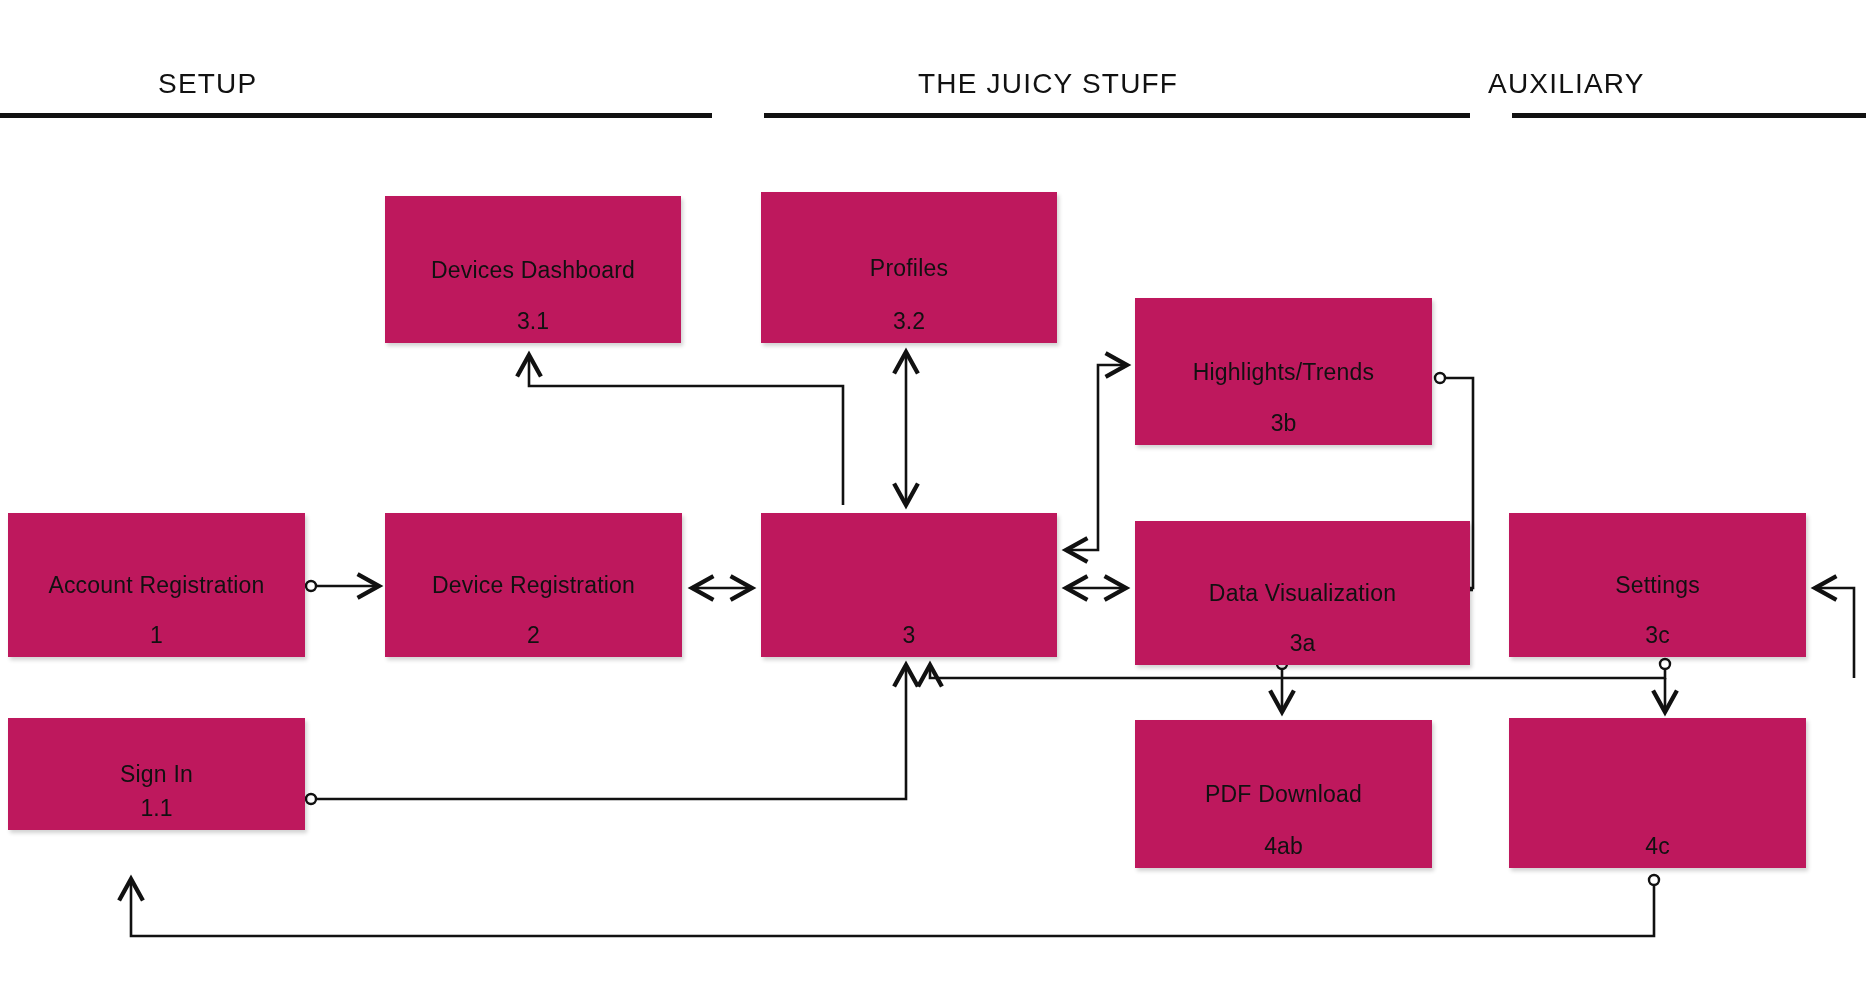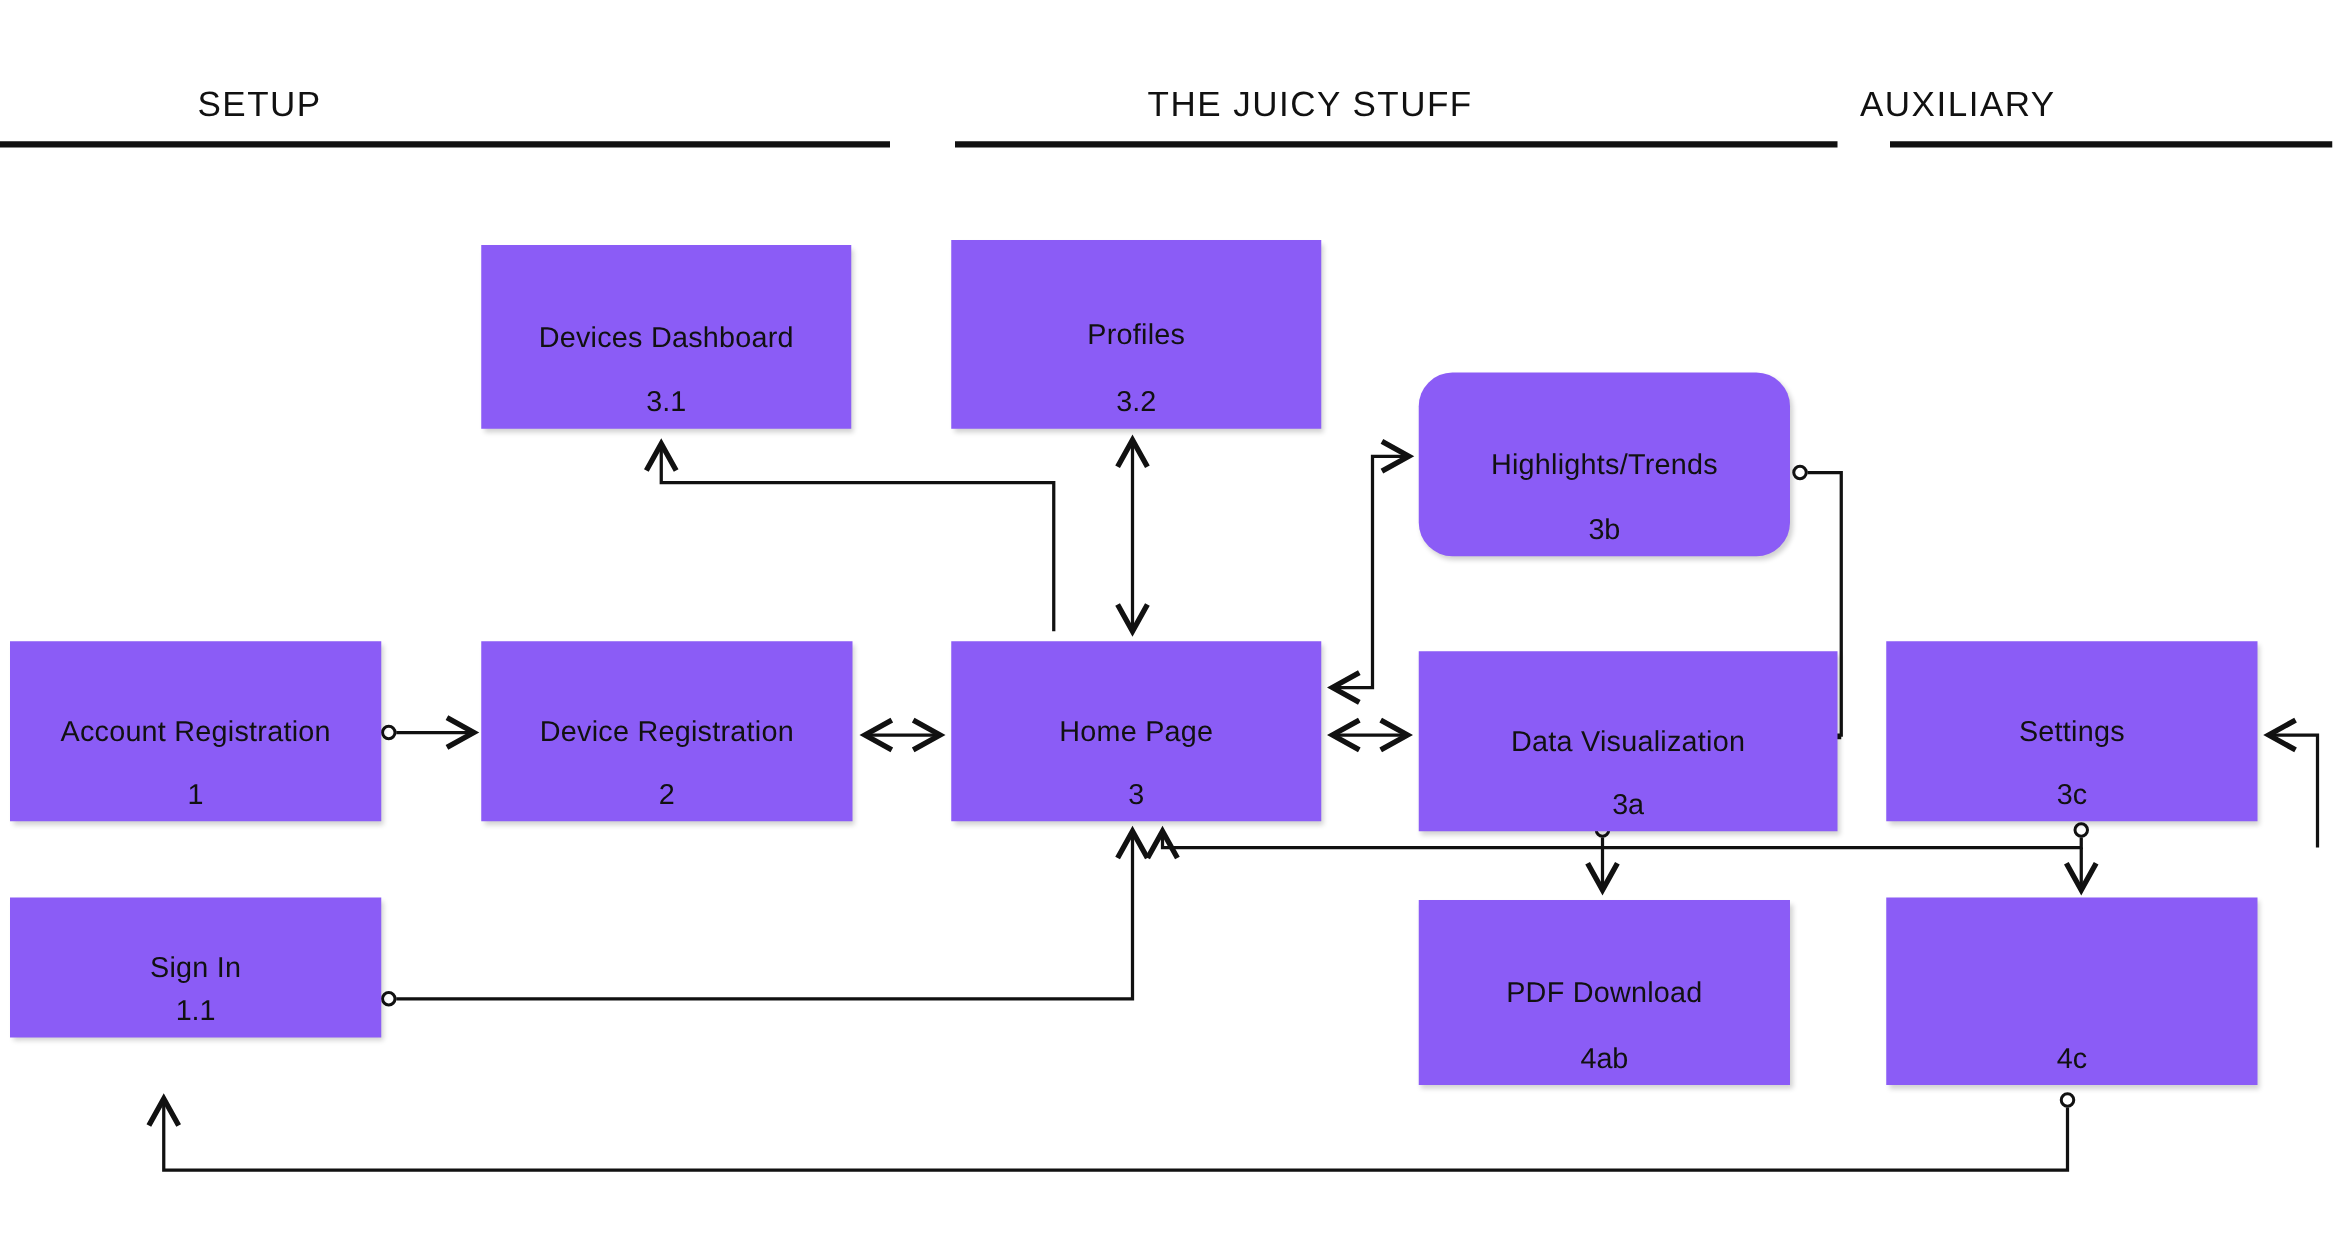--- a/index.html
+++ b/index.html
@@ -31,21 +31,21 @@
     font-weight: 400;
     white-space: nowrap;
   }
   .section-rule {
     position: absolute;
     height: 5px;
     background: #111111;
   }
   .node {
     position: absolute;
-    background: #8b5cf6;
+    background: #be185d;
     box-shadow: 2px 3px 4px rgba(0,0,0,0.18);
     box-sizing: border-box;
   }
   .node-label {
     position: absolute;
     left: 0;
     right: 0;
     top: 50%;
     transform: translateY(-50%);
     text-align: center;
@@ -162,35 +162,34 @@
     <div class="node-label">Account Registration</div>
     <div class="node-id">1</div>
   </div>
 
   <div class="node" style="left:385px; top:513px; width:297px; height:144px;">
     <div class="node-label">Device Registration</div>
     <div class="node-id">2</div>
   </div>
 
   <div class="node" style="left:761px; top:513px; width:296px; height:144px;">
-    <div class="node-label">Home Page</div>
     <div class="node-id">3</div>
   </div>
 
   <div class="node" style="left:385px; top:196px; width:296px; height:147px;">
     <div class="node-label">Devices Dashboard</div>
     <div class="node-id">3.1</div>
   </div>
 
   <div class="node" style="left:761px; top:192px; width:296px; height:151px;padding-left:16px;">
     <div class="node-label">Profiles</div>
     <div class="node-id">3.2</div>
   </div>
 
-  <div class="node" style="left:1135px; top:298px; width:297px; height:147px;border-radius:27px;">
+  <div class="node" style="left:1135px; top:298px; width:297px; height:147px;">
     <div class="node-label">Highlights/Trends</div>
     <div class="node-id">3b</div>
   </div>
 
   <div class="node" style="left:1135px; top:521px; width:335px; height:144px;">
     <div class="node-label">Data Visualization</div>
     <div class="node-id">3a</div>
   </div>
 
   <div class="node" style="left:1509px; top:513px; width:297px; height:144px;">

